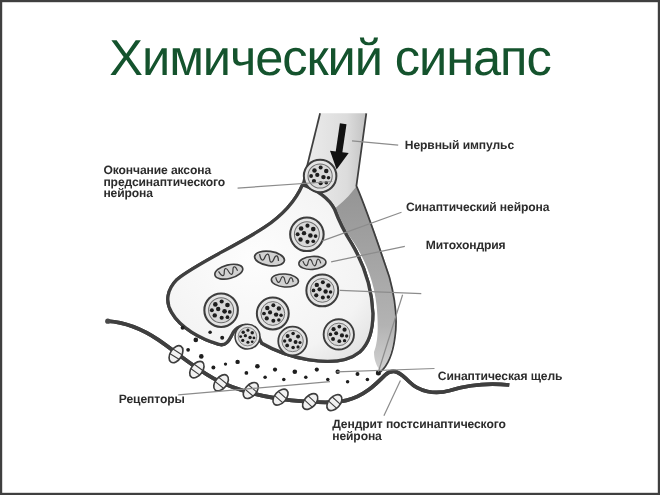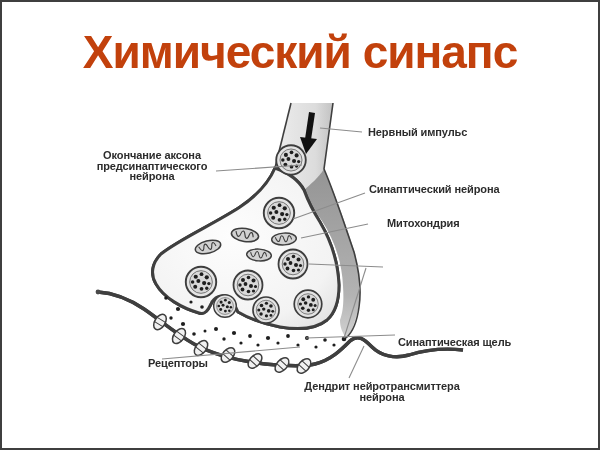--- a/index.html
+++ b/index.html
@@ -3,28 +3,28 @@
 <meta charset="utf-8">
 <style>
   html,body{margin:0;padding:0;background:#fff;}
   .slide{
     position:relative;width:600px;height:450px;box-sizing:border-box;
     background:#ffffff;border:2px solid #3f3f3f;overflow:hidden;
     font-family:"Liberation Sans", sans-serif;
   }
   .title{
     position:absolute;top:27px;left:0;width:100%;text-align:center;
-    font-size:46px;line-height:46px;font-weight:700;letter-spacing:-1px;color:#c2410c;
+    font-size:46px;line-height:46px;font-weight:400;letter-spacing:-1px;color:#14532d;
   }
   .diagram-svg{position:absolute;left:0;top:0;}
   .lbl{
     position:absolute;font-size:11px;font-weight:700;color:#2c2c2c;
     line-height:10.5px;letter-spacing:-0.1px;white-space:pre-line;
   }
-  .lbl.center{text-align:center;}
+  .lbl.center{text-align:left;}
   .leader{stroke:#8c8c8c;stroke-width:1.1;fill:none;}
   .membrane{stroke:#3f3f3f;fill:none;}
 </style>
 </head>
 <body>
 
 <div class="slide">
 
   <div class="title">Химический синапс</div>
 
@@ -188,17 +188,17 @@
 предсинаптического
 нейрона</div>
 
   <div class="lbl" style="left:367px;top:182px;">Синаптический нейрона</div>
 
   <div class="lbl" style="left:385px;top:216px;">Митохондрия</div>
 
 
   <div class="lbl" style="left:396px;top:335px;">Синаптическая щель</div>
 
-  <div class="lbl" style="left:106px;top:356px;margin-left:40px;">Рецепторы</div>
-
-  <div class="lbl center" style="left:300px;top:379px;width:160px;">Дендрит нейротрансмиттера
+  <div class="lbl" style="left:106px;top:356px;">Рецепторы</div>
+
+  <div class="lbl center" style="left:300px;top:379px;width:160px;">Дендрит постсинаптического
 нейрона</div>
 </div>
 
 </body></html>

